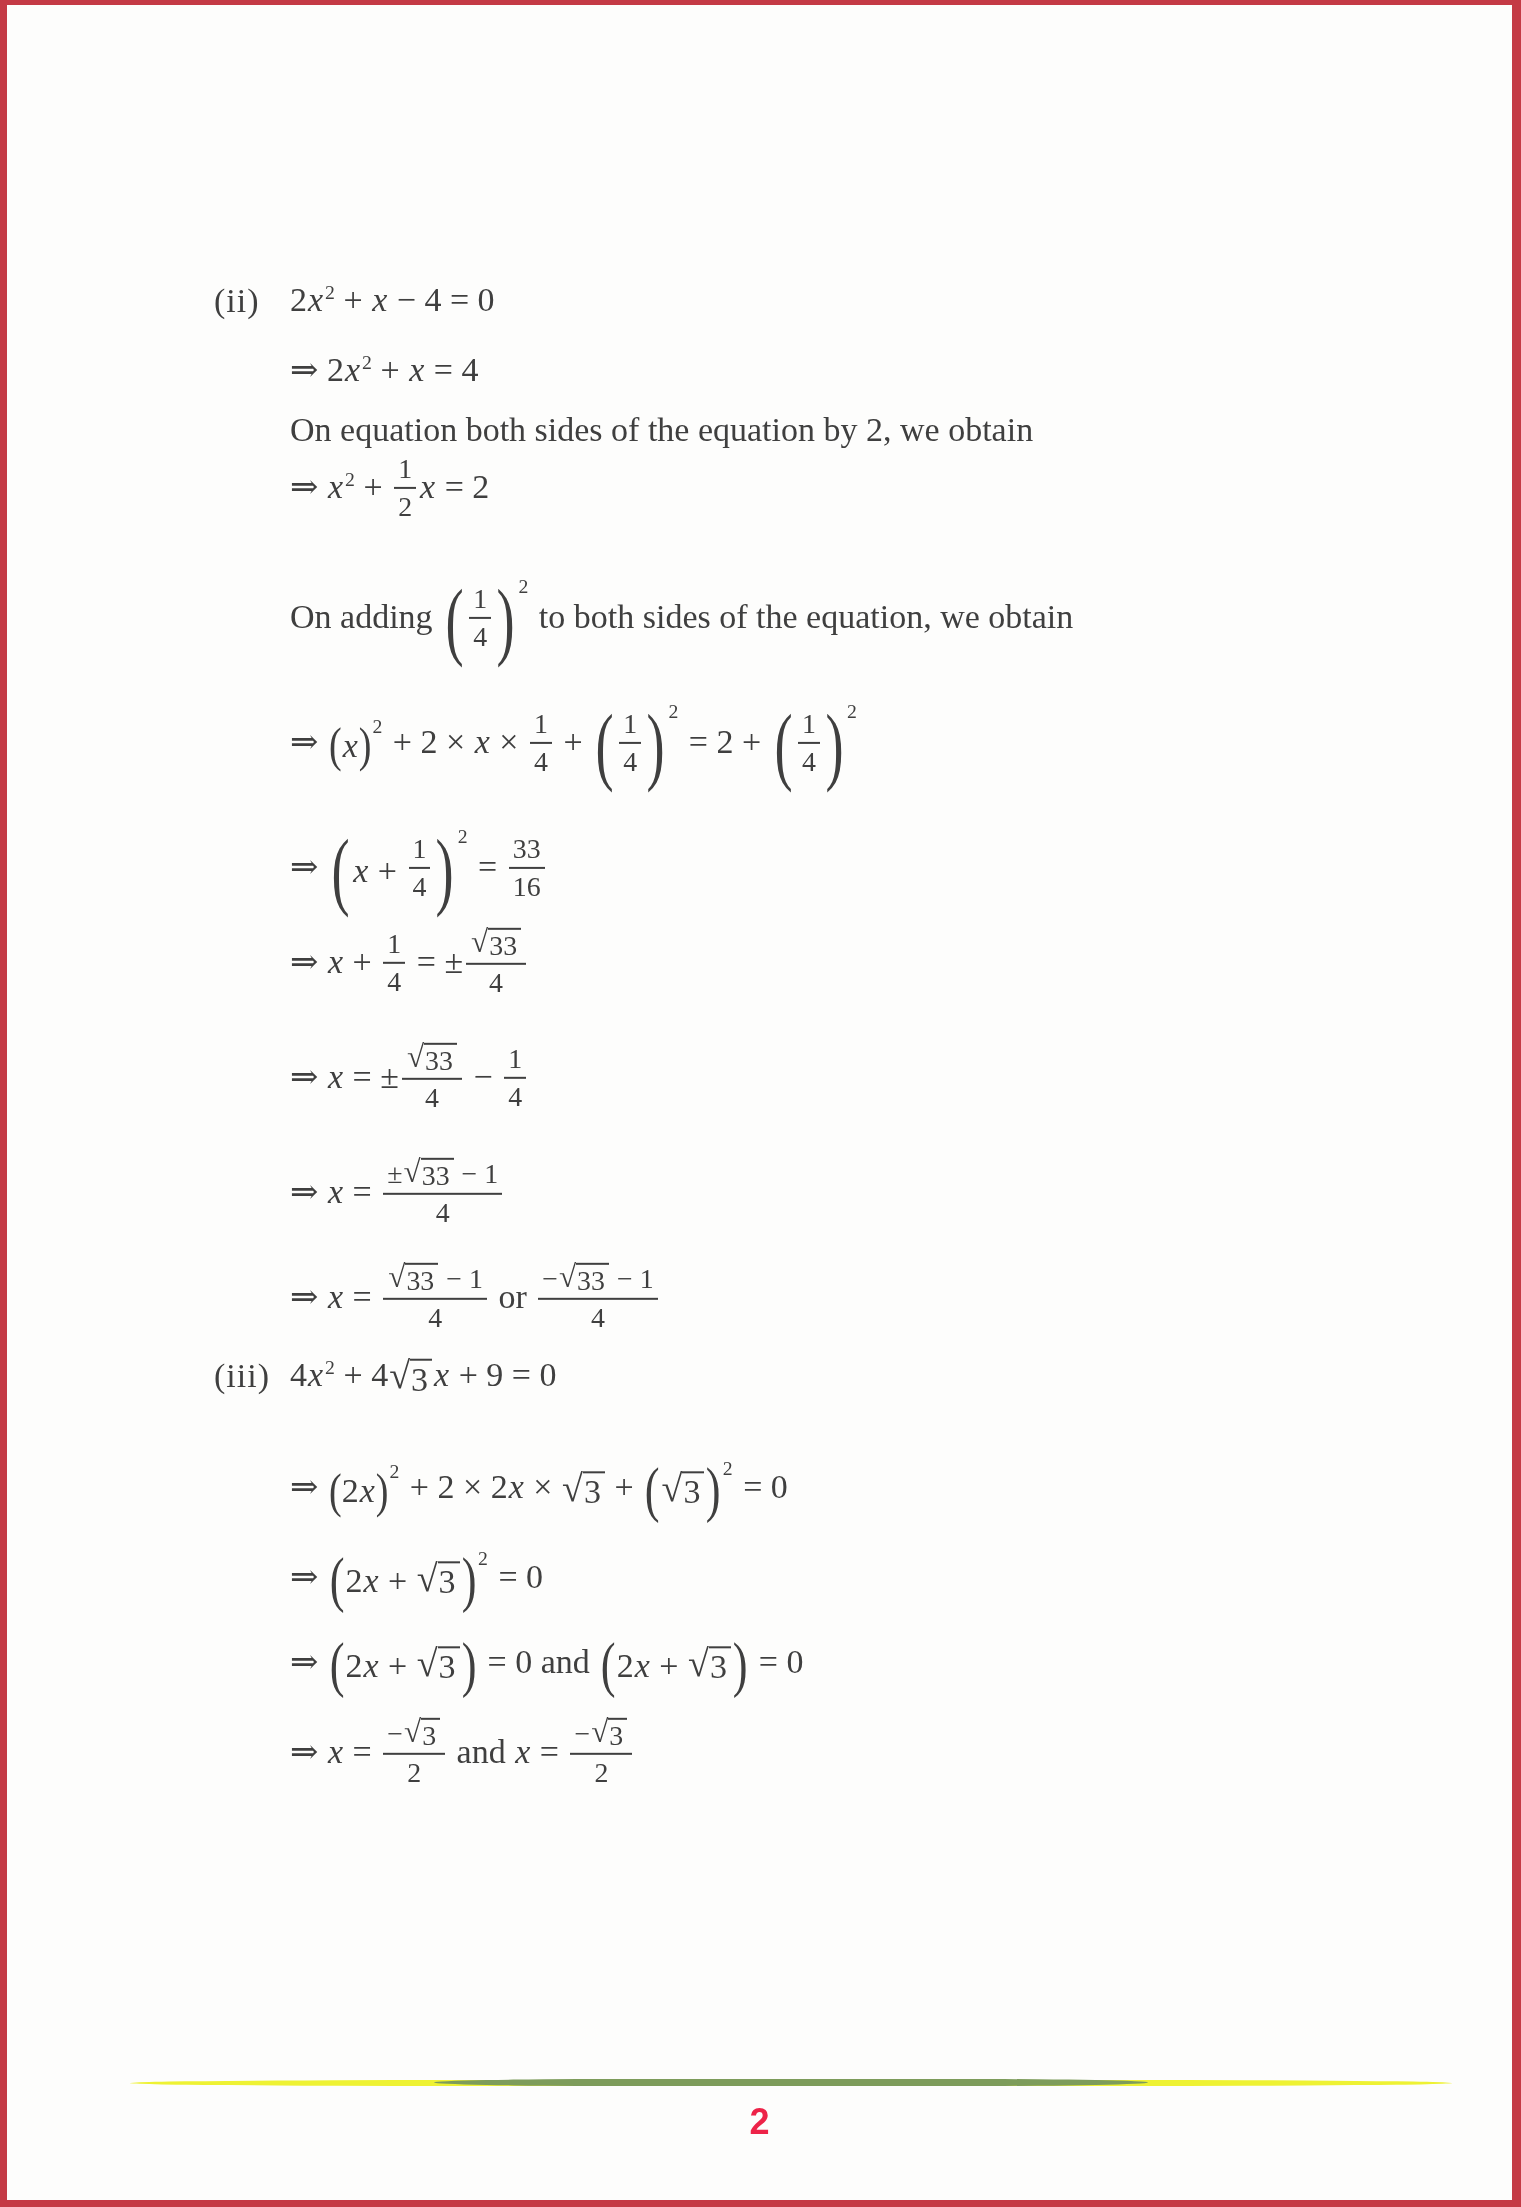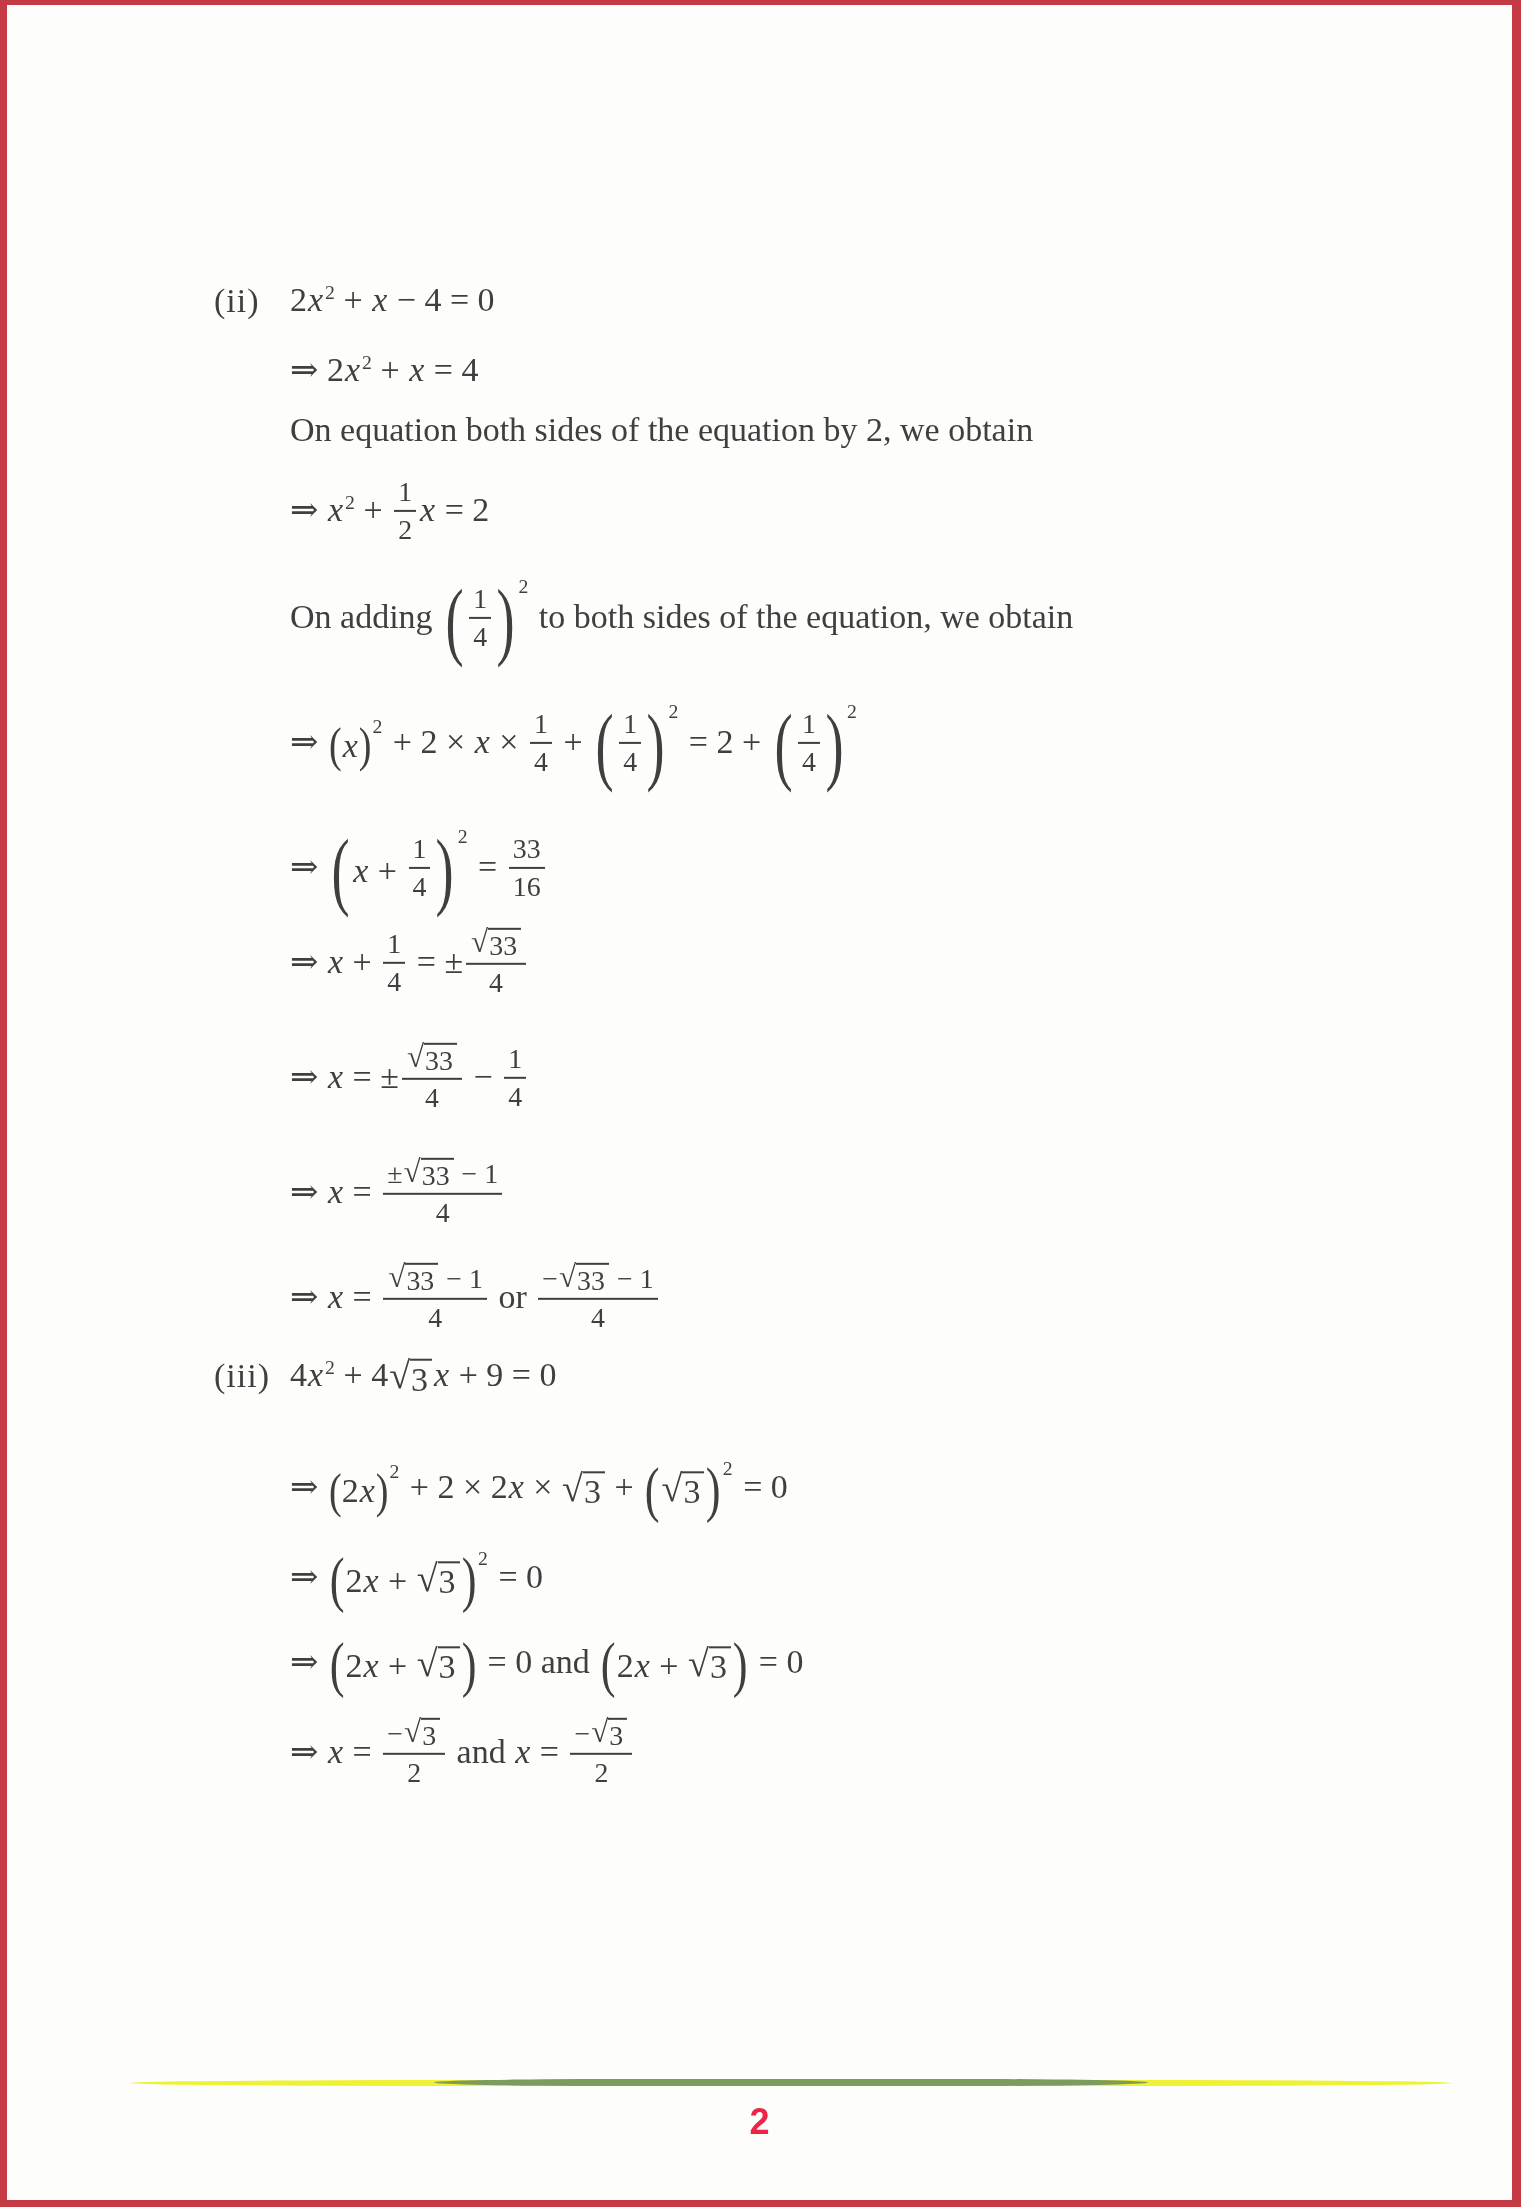--- a/index.html
+++ b/index.html
@@ -31,21 +31,21 @@
     position: absolute;
     left: 283px;
     transform: translateY(-50%);
     white-space: pre;
     font-size: 34px;
     line-height: 1.15;
   }
   #math-content .line:nth-child(1)  { top: 295px; }
   #math-content .line:nth-child(2)  { top: 365px; text-align: right; }
   #math-content .line:nth-child(3)  { top: 425px; }
-  #math-content .line:nth-child(4)  { top: 508px; }
+  #math-content .line:nth-child(4)  { top: 485px; }
   #math-content .line:nth-child(5)  { top: 615px; }
   #math-content .line:nth-child(6)  { top: 740px; }
   #math-content .line:nth-child(7)  { top: 865px; }
   #math-content .line:nth-child(8)  { top: 960px; }
   #math-content .line:nth-child(9)  { top: 1075px; }
   #math-content .line:nth-child(10) { top: 1190px; }
   #math-content .line:nth-child(11) { top: 1295px; }
   #math-content .line:nth-child(12) { top: 1371px; }
   #math-content .line:nth-child(13) { top: 1485px; }
   #math-content .line:nth-child(14) { top: 1575px; }

